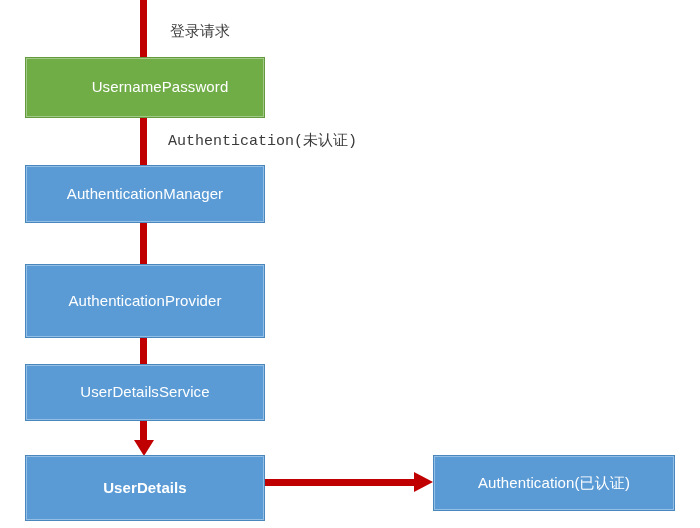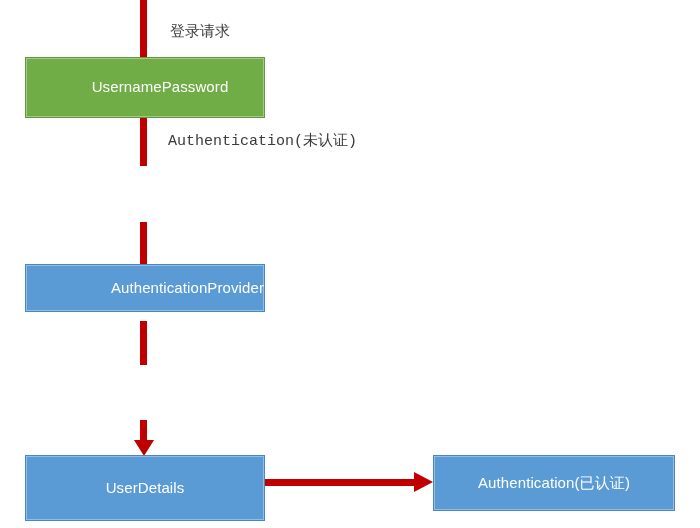--- a/index.html
+++ b/index.html
@@ -37,23 +37,23 @@
     border-color: #63993f;
   }
   .node.blue {
     background: #5B9BD5;
     border-color: #4a87bd;
   }
 
   
   #node-filter   { left: 25px;  top: 57px;  width: 240px; height: 61px; padding-left: 30px; }
   #node-manager  { left: 25px;  top: 165px; width: 240px; height: 58px; }
-  #node-provider { left: 25px;  top: 264px; width: 240px; height: 48px; justify-content: flex-end; }
+  #node-provider { left: 25px;  top: 264px; width: 240px; height: 74px; }
   #node-uds      { left: 25px;  top: 364px; width: 240px; height: 57px; }
-  #node-ud       { left: 25px;  top: 455px; width: 240px; height: 66px; }
+  #node-ud       { left: 25px;  top: 455px; width: 240px; height: 66px; font-weight: bold; }
   #node-auth     { left: 433px; top: 455px; width: 242px; height: 56px; text-align: right; }
 
   
   .conn {
     position: absolute;
     background: #C00000;
     z-index: 1;
   }
   .conn.vline { width: 7px; }
 
@@ -122,25 +122,31 @@
 
   <div class="conn" id="hline"></div>
   <div id="arrow-right"></div>
 
   <div class="node green" id="node-filter">
     <span>
       <span>UsernamePassword</span><br>
     </span>
   </div>
 
+  <div class="node blue" id="node-manager">
+    <span>AuthenticationManager</span>
+  </div>
 
   <div class="node blue" id="node-provider">
     <span>AuthenticationProvider</span>
   </div>
 
+  <div class="node blue" id="node-uds">
+    <span>UserDetailsService</span>
+  </div>
 
   <div class="node blue" id="node-ud">
     <span>UserDetails</span>
   </div>
 
   <div class="node blue" id="node-auth">
     <span>Authentication(已认证)</span>
   </div>
 
   <div class="edge-label" id="label-login">登录请求</div>

